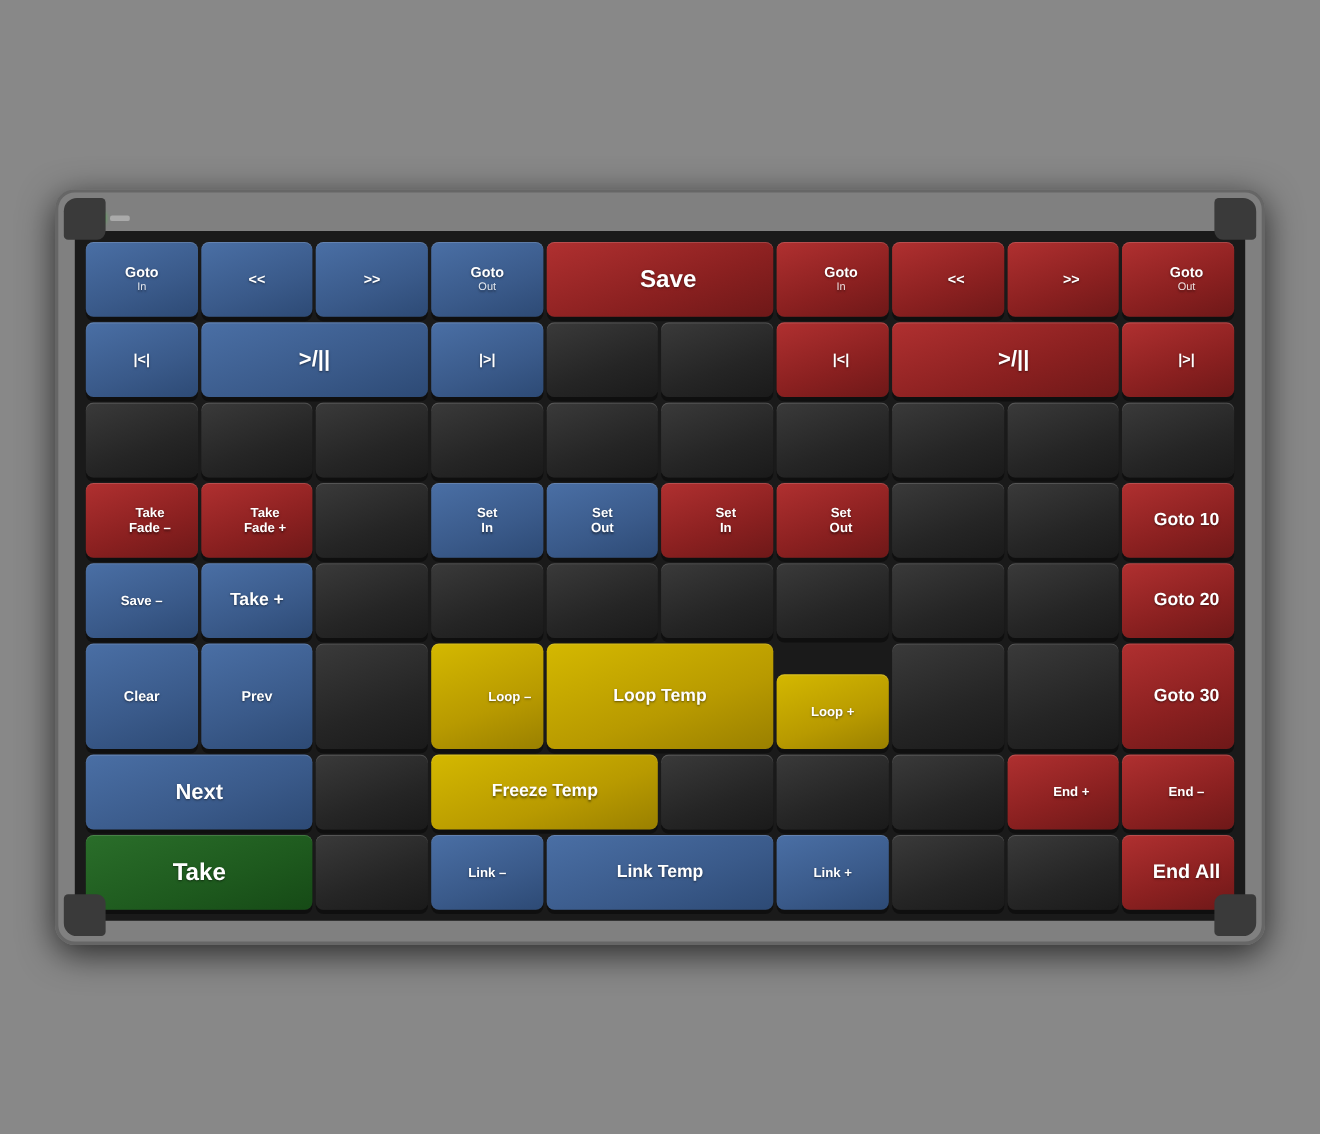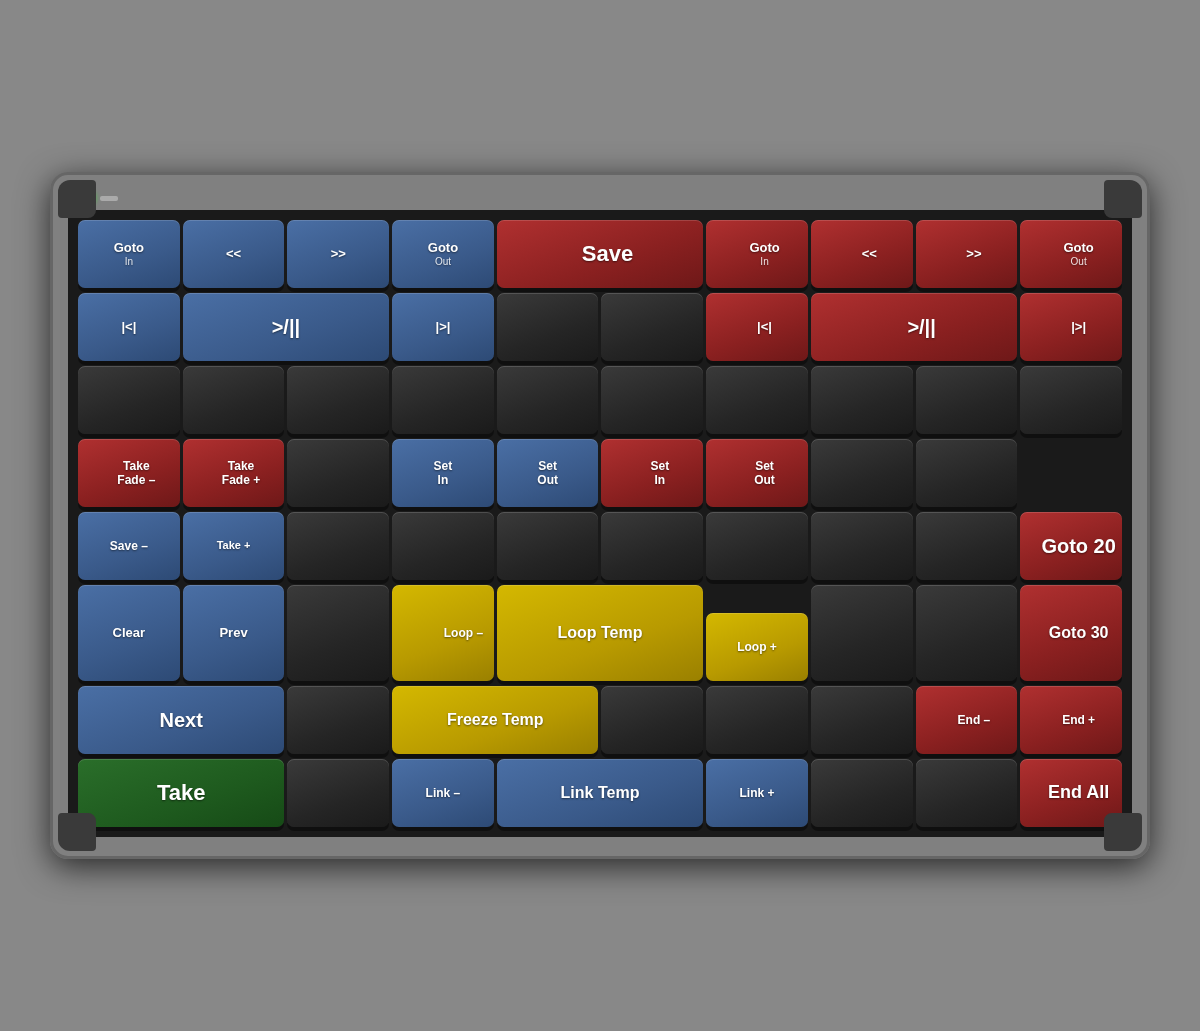--- a/index.html
+++ b/index.html
@@ -159,33 +159,34 @@
     <div class="main-grid">
       <button class="key red" style="font-size:12px;">Take<br>Fade –</button>
       <button class="key red" style="font-size:12px;">Take<br>Fade +</button>
       <div class="key black"></div>
       <button class="key blue" style="font-size:12px;">Set<br>In</button>
       <button class="key blue" style="font-size:12px;">Set<br>Out</button>
       <button class="key red" style="font-size:12px;">Set<br>In</button>
       <button class="key red" style="font-size:12px;">Set<br>Out</button>
       <div class="key black"></div>
       <div class="key black"></div>
+      <button class="key red" style="font-size:16px;">Goto 10</button>
     </div>
 
     <div class="main-grid">
       <button class="key blue" style="font-size:12px;">Save –</button>
-      <button class="key blue" style="font-size:11px;">Take +</button>
-      <div class="key black"></div>
-      <div class="key black"></div>
-      <div class="key black"></div>
-      <div class="key black"></div>
-      <div class="key black"></div>
-      <div class="key black"></div>
-      <div class="key black"></div>
-      <button class="key red" style="font-size:20px;">Goto 20</button>
+      <button class="key blue" style="font-size:16px;">Take +</button>
+      <div class="key black"></div>
+      <div class="key black"></div>
+      <div class="key black"></div>
+      <div class="key black"></div>
+      <div class="key black"></div>
+      <div class="key black"></div>
+      <div class="key black"></div>
+      <button class="key red" style="font-size:16px;">Goto 20</button>
     </div>
 
     <div class="main-grid">
       <button class="key blue">Clear</button>
       <button class="key blue">Prev</button>
       <div class="key black"></div>
       <button class="key yellow" style="font-size:12px;padding-left:45px;">Loop –</button>
       <button class="key yellow span-2" style="font-size:16px;">Loop Temp</button>
       <button class="key yellow" style="font-size:12px;margin-top:28px;">Loop +</button>
       <div class="key black"></div>
@@ -193,22 +194,22 @@
       <button class="key red" style="font-size:16px;">Goto 30</button>
     </div>
 
     <div class="main-grid">
       <button class="key blue span-2" style="font-size:20px;">Next</button>
       <div class="key black"></div>
       <button class="key yellow span-2" style="font-size:16px;">Freeze Temp</button>
       <div class="key black"></div>
       <div class="key black"></div>
       <div class="key black"></div>
+      <button class="key red" style="font-size:12px;">End +</button>
       <button class="key red" style="font-size:12px;">End –</button>
-      <button class="key red" style="font-size:12px;">End +</button>
     </div>
 
     <div class="main-grid">
       <button class="key green span-2" style="font-size:22px;">Take</button>
       <div class="key black"></div>
       <button class="key blue" style="font-size:12px;">Link –</button>
       <button class="key blue span-2" style="font-size:16px;">Link Temp</button>
       <button class="key blue" style="font-size:12px;">Link +</button>
       <div class="key black"></div>
       <div class="key black"></div>

